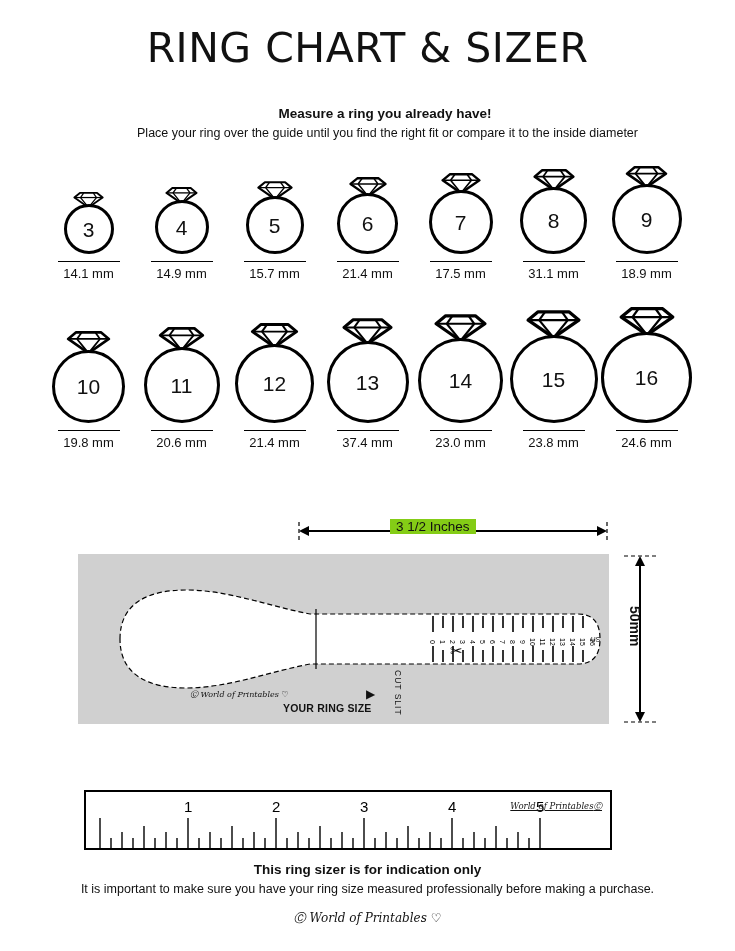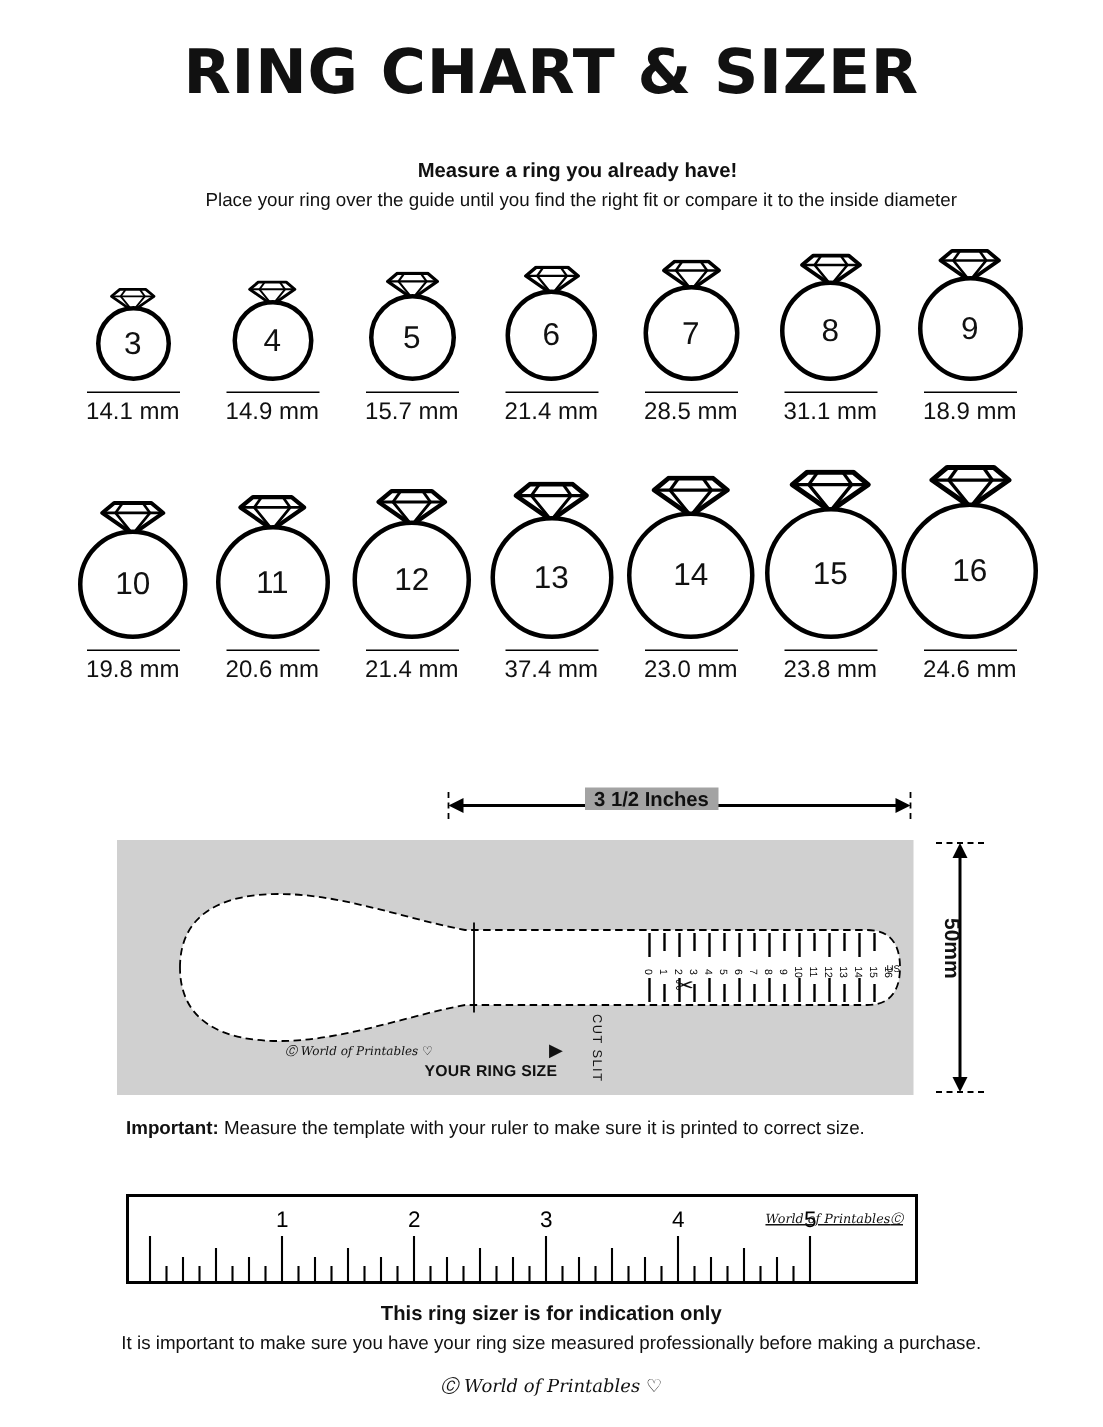--- a/index.html
+++ b/index.html
@@ -18,21 +18,21 @@
   .page {
     width: 735px;
     height: 951px;
     position: relative;
   }
 
   
   .title {
     text-align: center;
     font-size: 41px;
-    font-weight: bold;
+    font-weight: normal;
     letter-spacing: 0.5px;
     margin-top: 24px;
     margin-bottom: 0;
     font-family: "DejaVu Sans", sans-serif;
   }
 
   
   .subtitle-block {
     text-align: center;
     margin-top: 34px;
@@ -88,21 +88,21 @@
     font-family: "Liberation Sans", sans-serif;
     line-height: 1;
   }
   .mm-rule {
     width: 62px;
     height: 0;
     border-top: 1px solid #000;
     margin-top: 7px;
   }
   .mm-label {
-    font-size: 16px;
+    font-size: 13px;
     margin-top: 4px;
   }
 
   
   .sizer-section {
     position: relative;
     margin-top: 44px;
     height: 250px;
   }
   .inches-arrow {
@@ -110,22 +110,22 @@
     left: 297px;
     top: 26px;
     width: 312px;
     height: 20px;
   }
   .inches-text {
     position: absolute;
     left: 390px;
     top: 25px;
     font-size: 13.5px;
-    font-weight: bold;
-    background: #a3a3a3;
+    font-weight: normal;
+    background: #84cc16;
     padding: 0 6px;
   }
   .gray-box {
     position: absolute;
     left: 78px;
     top: 60px;
     width: 531px;
     height: 170px;
     background: #d0d0d0;
   }
@@ -323,21 +323,21 @@
               <path d="M 4,18 L 96,18" stroke="#000" stroke-width="4"></path>
               <path d="M 24,18 L 34,4" stroke="#000" stroke-width="4"></path>
               <path d="M 76,18 L 66,4" stroke="#000" stroke-width="4"></path>
               <path d="M 24,18 L 50,50 L 76,18" fill="none" stroke="#000" stroke-width="4"></path>
             </svg></div>
           <div class="band" style="width: 64px; height: 64px;">
             <span>7</span>
           </div>
         </div>
         <div class="mm-rule"></div>
-        <div class="mm-label">28.5 mm</div>
+        <div class="mm-label">17.5 mm</div>
       </div>
       <div class="ring-cell">
         <div class="ring-graphic">
           <div class="gem"><svg width="42" height="22" viewBox="0 0 100 52">
               <path d="M 4,18 L 22,3 L 78,3 L 96,18 L 50,50 Z" fill="none" stroke="#000" stroke-width="6" stroke-linejoin="round"></path>
               <path d="M 4,18 L 96,18" stroke="#000" stroke-width="4"></path>
               <path d="M 24,18 L 34,4" stroke="#000" stroke-width="4"></path>
               <path d="M 76,18 L 66,4" stroke="#000" stroke-width="4"></path>
               <path d="M 24,18 L 50,50 L 76,18" fill="none" stroke="#000" stroke-width="4"></path>
             </svg></div>
@@ -569,23 +569,20 @@
 
     <svg class="mm-side" viewBox="0 0 40 170">
       <line x1="2" y1="2" x2="34" y2="2" stroke="#000" stroke-width="1.2" stroke-dasharray="4,3"></line>
       <line x1="2" y1="168" x2="34" y2="168" stroke="#000" stroke-width="1.2" stroke-dasharray="4,3"></line>
       <line x1="18" y1="6" x2="18" y2="164" stroke="#000" stroke-width="2"></line>
       <polygon points="18,2 13,12 23,12" fill="#000"></polygon>
       <polygon points="18,168 13,158 23,158" fill="#000"></polygon>
     </svg>
     <div class="mm-side-text">50mm</div>
 
-    <div class="important">
-      <b>Important:</b><span> Measure the template with your ruler to make sure it is printed to correct size.</span>
-    </div>
   </div>
 
   <div class="ruler-wrap">
     <div class="ruler">
       <svg width="524" height="56" viewBox="0 0 524 56">
         <g id="ruler-marks" stroke="#000" stroke-width="1.4">
             <line x1="14" x2="14" y1="56" y2="26"></line>
             <line x1="25" x2="25" y1="56" y2="46"></line>
             <line x1="36" x2="36" y1="56" y2="40"></line>
             <line x1="47" x2="47" y1="56" y2="46"></line>

